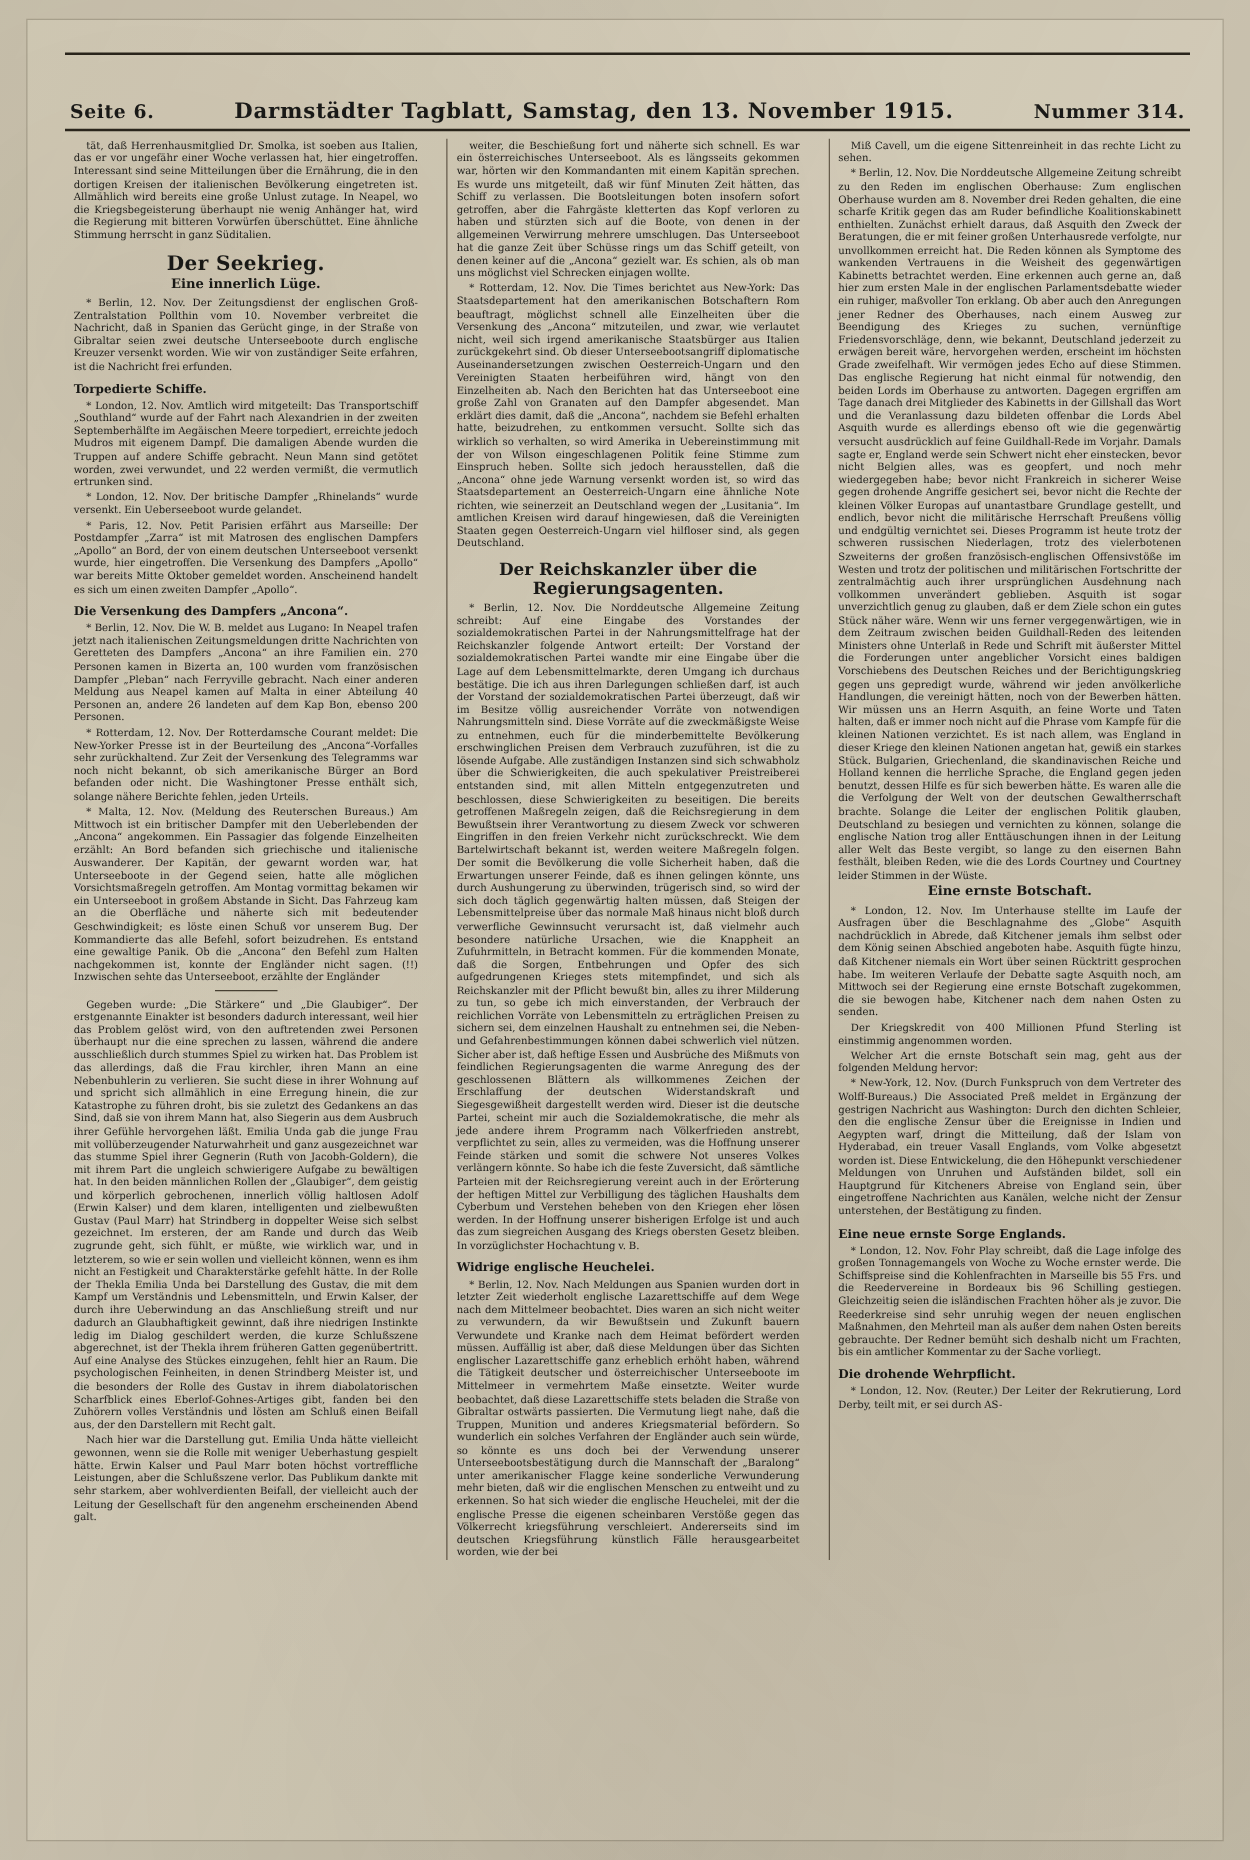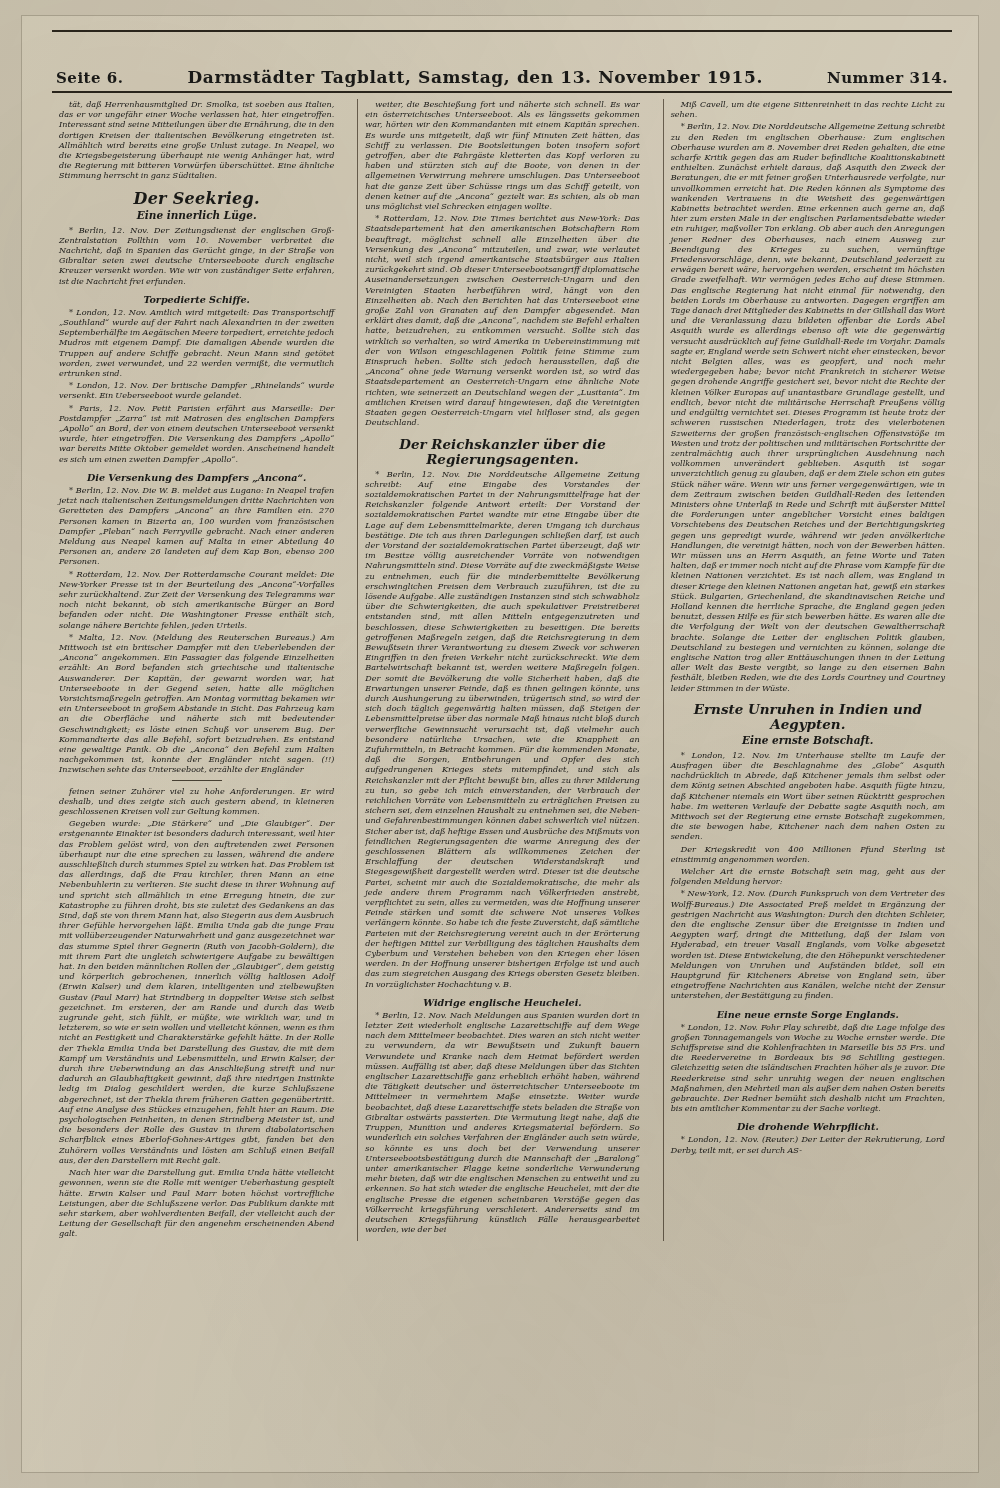--- a/index.html
+++ b/index.html
@@ -34,21 +34,21 @@
     left: 22px;
     top: 16px;
     width: 956px;
     height: 1456px;
     background: #d6cfbd;
     box-shadow: 0 0 0 1px rgba(80,70,52,.25);
   }
   .inner {
     position: absolute;
     left: 30px;
-    top: 14px;
+    top: 26px;
     width: 900px;
   }
 
   
   .masthead {
     display: flex;
     align-items: baseline;
     justify-content: space-between;
     border-top: 2px solid #2b261d;
     border-bottom: 2px solid #2b261d;
@@ -71,21 +71,20 @@
     text-align: center;
     flex: 1;
     margin-top: 32px;
   }
 
   
   .cols {
     display: flex;
     gap: 0;
     width: 900px;
-    font-style: italic;
   }
   .col {
     width: 291px;
     padding: 0 7px;
     box-sizing: border-box;
   }
   .col + .col {
     border-left: 1px solid #6a6050;
     margin-left: 16px;
   }
@@ -115,21 +114,21 @@
     font-weight: bold;
     margin: 0 0 4px 0;
     line-height: 12px;
   }
   .hl-small {
     font-size: 9.6px;
     font-weight: bold;
     margin: 8px 0 2px 0;
     line-height: 11px;
   }
-  .hl-small.center { text-align: center; }
+  .hl-small.center { text-align: left; }
   .hl-wide {
     text-align: center;
     font-size: 13.5px;
     font-weight: bold;
     margin: 9px 0 2px 0;
     line-height: 15px;
   }
   .divider {
     border: none;
     border-top: 1px solid #4a4336;
@@ -159,38 +158,36 @@
           <p class="ind">* Berlin, 12. Nov. Der Zeitungsdienst der englischen Groß-Zentralstation Pollthin vom 10. November verbreitet die Nachricht, daß in Spanien das Gerücht ginge, in der Straße von Gibraltar seien zwei deutsche Unterseeboote durch englische Kreuzer versenkt worden. Wie wir von zuständiger Seite erfahren, ist die Nachricht frei erfunden.</p>
           <div class="hl-small center">Torpedierte Schiffe.</div>
           <p class="ind">* London, 12. Nov. Amtlich wird mitgeteilt: Das Transportschiff „Southland“ wurde auf der Fahrt nach Alexandrien in der zweiten Septemberhälfte im Aegäischen Meere torpediert, erreichte jedoch Mudros mit eigenem Dampf. Die damaligen Abende wurden die Truppen auf andere Schiffe gebracht. Neun Mann sind getötet worden, zwei verwundet, und 22 werden vermißt, die vermutlich ertrunken sind.</p>
           <p class="ind">* London, 12. Nov. Der britische Dampfer „Rhinelands“ wurde versenkt. Ein Ueberseeboot wurde gelandet.</p>
           <p class="ind">* Paris, 12. Nov. Petit Parisien erfährt aus Marseille: Der Postdampfer „Zarra“ ist mit Matrosen des englischen Dampfers „Apollo“ an Bord, der von einem deutschen Unterseeboot versenkt wurde, hier eingetroffen. Die Versenkung des Dampfers „Apollo“ war bereits Mitte Oktober gemeldet worden. Anscheinend handelt es sich um einen zweiten Dampfer „Apollo“.</p>
           <div class="hl-small center">Die Versenkung des Dampfers „Ancona“.</div>
           <p class="ind">* Berlin, 12. Nov. Die W. B. meldet aus Lugano: In Neapel trafen jetzt nach italienischen Zeitungsmeldungen dritte Nachrichten von Geretteten des Dampfers „Ancona“ an ihre Familien ein. 270 Personen kamen in Bizerta an, 100 wurden vom französischen Dampfer „Pleban“ nach Ferryville gebracht. Nach einer anderen Meldung aus Neapel kamen auf Malta in einer Abteilung 40 Personen an, andere 26 landeten auf dem Kap Bon, ebenso 200 Personen.</p>
           <p class="ind">* Rotterdam, 12. Nov. Der Rotterdamsche Courant meldet: Die New-Yorker Presse ist in der Beurteilung des „Ancona“-Vorfalles sehr zurückhaltend. Zur Zeit der Versenkung des Telegramms war noch nicht bekannt, ob sich amerikanische Bürger an Bord befanden oder nicht. Die Washingtoner Presse enthält sich, solange nähere Berichte fehlen, jeden Urteils.</p>
           <p class="ind">* Malta, 12. Nov. (Meldung des Reuterschen Bureaus.) Am Mittwoch ist ein britischer Dampfer mit den Ueberlebenden der „Ancona“ angekommen. Ein Passagier das folgende Einzelheiten erzählt: An Bord befanden sich griechische und italienische Auswanderer. Der Kapitän, der gewarnt worden war, hat Unterseeboote in der Gegend seien, hatte alle möglichen Vorsichtsmaßregeln getroffen. Am Montag vormittag bekamen wir ein Unterseeboot in großem Abstande in Sicht. Das Fahrzeug kam an die Oberfläche und näherte sich mit bedeutender Geschwindigkeit; es löste einen Schuß vor unserem Bug. Der Kommandierte das alle Befehl, sofort beizudrehen. Es entstand eine gewaltige Panik. Ob die „Ancona“ den Befehl zum Halten nachgekommen ist, konnte der Engländer nicht sagen. (!!) Inzwischen sehte das Unterseeboot, erzählte der Engländer</p>
           <hr class="divider">
-          <p class="ind">feinen seiner Zuhörer viel zu hohe Anforderungen. Er wird deshalb, und dies zeigte sich auch gestern abend, in kleineren geschlossenen Kreisen voll zur Geltung kommen.</p>
           <p class="ind">Gegeben wurde: „Die Stärkere“ und „Die Glaubiger“. Der erstgenannte Einakter ist besonders dadurch interessant, weil hier das Problem gelöst wird, von den auftretenden zwei Personen überhaupt nur die eine sprechen zu lassen, während die andere ausschließlich durch stummes Spiel zu wirken hat. Das Problem ist das allerdings, daß die Frau kirchler, ihren Mann an eine Nebenbuhlerin zu verlieren. Sie sucht diese in ihrer Wohnung auf und spricht sich allmählich in eine Erregung hinein, die zur Katastrophe zu führen droht, bis sie zuletzt des Gedankens an das Sind, daß sie von ihrem Mann hat, also Siegerin aus dem Ausbruch ihrer Gefühle hervorgehen läßt. Emilia Unda gab die junge Frau mit vollüberzeugender Naturwahrheit und ganz ausgezeichnet war das stumme Spiel ihrer Gegnerin (Ruth von Jacobh-Goldern), die mit ihrem Part die ungleich schwierigere Aufgabe zu bewältigen hat. In den beiden männlichen Rollen der „Glaubiger“, dem geistig und körperlich gebrochenen, innerlich völlig haltlosen Adolf (Erwin Kalser) und dem klaren, intelligenten und zielbewußten Gustav (Paul Marr) hat Strindberg in doppelter Weise sich selbst gezeichnet. Im ersteren, der am Rande und durch das Weib zugrunde geht, sich fühlt, er müßte, wie wirklich war, und in letzterem, so wie er sein wollen und vielleicht können, wenn es ihm nicht an Festigkeit und Charakterstärke gefehlt hätte. In der Rolle der Thekla Emilia Unda bei Darstellung des Gustav, die mit dem Kampf um Verständnis und Lebensmitteln, und Erwin Kalser, der durch ihre Ueberwindung an das Anschließung streift und nur dadurch an Glaubhaftigkeit gewinnt, daß ihre niedrigen Instinkte ledig im Dialog geschildert werden, die kurze Schlußszene abgerechnet, ist der Thekla ihrem früheren Gatten gegenübertritt. Auf eine Analyse des Stückes einzugehen, fehlt hier an Raum. Die psychologischen Feinheiten, in denen Strindberg Meister ist, und die besonders der Rolle des Gustav in ihrem diabolatorischen Scharfblick eines Eberlof-Gohnes-Artiges gibt, fanden bei den Zuhörern volles Verständnis und lösten am Schluß einen Beifall aus, der den Darstellern mit Recht galt.</p>
           <p class="ind">Nach hier war die Darstellung gut. Emilia Unda hätte vielleicht gewonnen, wenn sie die Rolle mit weniger Ueberhastung gespielt hätte. Erwin Kalser und Paul Marr boten höchst vortreffliche Leistungen, aber die Schlußszene verlor. Das Publikum dankte mit sehr starkem, aber wohlverdienten Beifall, der vielleicht auch der Leitung der Gesellschaft für den angenehm erscheinenden Abend galt.</p>
         </div>
 
         <div class="col">
           <p class="ind">weiter, die Beschießung fort und näherte sich schnell. Es war ein österreichisches Unterseeboot. Als es längsseits gekommen war, hörten wir den Kommandanten mit einem Kapitän sprechen. Es wurde uns mitgeteilt, daß wir fünf Minuten Zeit hätten, das Schiff zu verlassen. Die Bootsleitungen boten insofern sofort getroffen, aber die Fahrgäste kletterten das Kopf verloren zu haben und stürzten sich auf die Boote, von denen in der allgemeinen Verwirrung mehrere umschlugen. Das Unterseeboot hat die ganze Zeit über Schüsse rings um das Schiff geteilt, von denen keiner auf die „Ancona“ gezielt war. Es schien, als ob man uns möglichst viel Schrecken einjagen wollte.</p>
           <p class="ind">* Rotterdam, 12. Nov. Die Times berichtet aus New-York: Das Staatsdepartement hat den amerikanischen Botschaftern Rom beauftragt, möglichst schnell alle Einzelheiten über die Versenkung des „Ancona“ mitzuteilen, und zwar, wie verlautet nicht, weil sich irgend amerikanische Staatsbürger aus Italien zurückgekehrt sind. Ob dieser Unterseebootsangriff diplomatische Auseinandersetzungen zwischen Oesterreich-Ungarn und den Vereinigten Staaten herbeiführen wird, hängt von den Einzelheiten ab. Nach den Berichten hat das Unterseeboot eine große Zahl von Granaten auf den Dampfer abgesendet. Man erklärt dies damit, daß die „Ancona“, nachdem sie Befehl erhalten hatte, beizudrehen, zu entkommen versucht. Sollte sich das wirklich so verhalten, so wird Amerika in Uebereinstimmung mit der von Wilson eingeschlagenen Politik feine Stimme zum Einspruch heben. Sollte sich jedoch herausstellen, daß die „Ancona“ ohne jede Warnung versenkt worden ist, so wird das Staatsdepartement an Oesterreich-Ungarn eine ähnliche Note richten, wie seinerzeit an Deutschland wegen der „Lusitania“. Im amtlichen Kreisen wird darauf hingewiesen, daß die Vereinigten Staaten gegen Oesterreich-Ungarn viel hilfloser sind, als gegen Deutschland.</p>
           <div class="hl-wide">Der Reichskanzler über die Regierungsagenten.</div>
           <p class="ind">* Berlin, 12. Nov. Die Norddeutsche Allgemeine Zeitung schreibt: Auf eine Eingabe des Vorstandes der sozialdemokratischen Partei in der Nahrungsmittelfrage hat der Reichskanzler folgende Antwort erteilt: Der Vorstand der sozialdemokratischen Partei wandte mir eine Eingabe über die Lage auf dem Lebensmittelmarkte, deren Umgang ich durchaus bestätige. Die ich aus ihren Darlegungen schließen darf, ist auch der Vorstand der sozialdemokratischen Partei überzeugt, daß wir im Besitze völlig ausreichender Vorräte von notwendigen Nahrungsmitteln sind. Diese Vorräte auf die zweckmäßigste Weise zu entnehmen, euch für die minderbemittelte Bevölkerung erschwinglichen Preisen dem Verbrauch zuzuführen, ist die zu lösende Aufgabe. Alle zuständigen Instanzen sind sich schwabholz über die Schwierigkeiten, die auch spekulativer Preistreiberei entstanden sind, mit allen Mitteln entgegenzutreten und beschlossen, diese Schwierigkeiten zu beseitigen. Die bereits getroffenen Maßregeln zeigen, daß die Reichsregierung in dem Bewußtsein ihrer Verantwortung zu diesem Zweck vor schweren Eingriffen in den freien Verkehr nicht zurückschreckt. Wie dem Bartelwirtschaft bekannt ist, werden weitere Maßregeln folgen. Der somit die Bevölkerung die volle Sicherheit haben, daß die Erwartungen unserer Feinde, daß es ihnen gelingen könnte, uns durch Aushungerung zu überwinden, trügerisch sind, so wird der sich doch täglich gegenwärtig halten müssen, daß Steigen der Lebensmittelpreise über das normale Maß hinaus nicht bloß durch verwerfliche Gewinnsucht verursacht ist, daß vielmehr auch besondere natürliche Ursachen, wie die Knappheit an Zufuhrmitteln, in Betracht kommen. Für die kommenden Monate, daß die Sorgen, Entbehrungen und Opfer des sich aufgedrungenen Krieges stets mitempfindet, und sich als Reichskanzler mit der Pflicht bewußt bin, alles zu ihrer Milderung zu tun, so gebe ich mich einverstanden, der Verbrauch der reichlichen Vorräte von Lebensmitteln zu erträglichen Preisen zu sichern sei, dem einzelnen Haushalt zu entnehmen sei, die Neben- und Gefahrenbestimmungen können dabei schwerlich viel nützen. Sicher aber ist, daß heftige Essen und Ausbrüche des Mißmuts von feindlichen Regierungsagenten die warme Anregung des der geschlossenen Blättern als willkommenes Zeichen der Erschlaffung der deutschen Widerstandskraft und Siegesgewißheit dargestellt werden wird. Dieser ist die deutsche Partei, scheint mir auch die Sozialdemokratische, die mehr als jede andere ihrem Programm nach Völkerfrieden anstrebt, verpflichtet zu sein, alles zu vermeiden, was die Hoffnung unserer Feinde stärken und somit die schwere Not unseres Volkes verlängern könnte. So habe ich die feste Zuversicht, daß sämtliche Parteien mit der Reichsregierung vereint auch in der Erörterung der heftigen Mittel zur Verbilligung des täglichen Haushalts dem Cyberbum und Verstehen beheben von den Kriegen eher lösen werden. In der Hoffnung unserer bisherigen Erfolge ist und auch das zum siegreichen Ausgang des Kriegs obersten Gesetz bleiben. In vorzüglichster Hochachtung v. B.</p>
           <div class="hl-small center">Widrige englische Heuchelei.</div>
           <p class="ind">* Berlin, 12. Nov. Nach Meldungen aus Spanien wurden dort in letzter Zeit wiederholt englische Lazarettschiffe auf dem Wege nach dem Mittelmeer beobachtet. Dies waren an sich nicht weiter zu verwundern, da wir Bewußtsein und Zukunft bauern Verwundete und Kranke nach dem Heimat befördert werden müssen. Auffällig ist aber, daß diese Meldungen über das Sichten englischer Lazarettschiffe ganz erheblich erhöht haben, während die Tätigkeit deutscher und österreichischer Unterseeboote im Mittelmeer in vermehrtem Maße einsetzte. Weiter wurde beobachtet, daß diese Lazarettschiffe stets beladen die Straße von Gibraltar ostwärts passierten. Die Vermutung liegt nahe, daß die Truppen, Munition und anderes Kriegsmaterial befördern. So wunderlich ein solches Verfahren der Engländer auch sein würde, so könnte es uns doch bei der Verwendung unserer Unterseebootsbestätigung durch die Mannschaft der „Baralong“ unter amerikanischer Flagge keine sonderliche Verwunderung mehr bieten, daß wir die englischen Menschen zu entweiht und zu erkennen. So hat sich wieder die englische Heuchelei, mit der die englische Presse die eigenen scheinbaren Verstöße gegen das Völkerrecht kriegsführung verschleiert. Andererseits sind im deutschen Kriegsführung künstlich Fälle herausgearbeitet worden, wie der bei</p>
         </div>
 
         <div class="col">
           <p class="ind">Miß Cavell, um die eigene Sittenreinheit in das rechte Licht zu sehen.</p>
           <p class="ind">* Berlin, 12. Nov. Die Norddeutsche Allgemeine Zeitung schreibt zu den Reden im englischen Oberhause: Zum englischen Oberhause wurden am 8. November drei Reden gehalten, die eine scharfe Kritik gegen das am Ruder befindliche Koalitionskabinett enthielten. Zunächst erhielt daraus, daß Asquith den Zweck der Beratungen, die er mit feiner großen Unterhausrede verfolgte, nur unvollkommen erreicht hat. Die Reden können als Symptome des wankenden Vertrauens in die Weisheit des gegenwärtigen Kabinetts betrachtet werden. Eine erkennen auch gerne an, daß hier zum ersten Male in der englischen Parlamentsdebatte wieder ein ruhiger, maßvoller Ton erklang. Ob aber auch den Anregungen jener Redner des Oberhauses, nach einem Ausweg zur Beendigung des Krieges zu suchen, vernünftige Friedensvorschläge, denn, wie bekannt, Deutschland jederzeit zu erwägen bereit wäre, hervorgehen werden, erscheint im höchsten Grade zweifelhaft. Wir vermögen jedes Echo auf diese Stimmen. Das englische Regierung hat nicht einmal für notwendig, den beiden Lords im Oberhause zu antworten. Dagegen ergriffen am Tage danach drei Mitglieder des Kabinetts in der Gillshall das Wort und die Veranlassung dazu bildeten offenbar die Lords Abel Asquith wurde es allerdings ebenso oft wie die gegenwärtig versucht ausdrücklich auf feine Guildhall-Rede im Vorjahr. Damals sagte er, England werde sein Schwert nicht eher einstecken, bevor nicht Belgien alles, was es geopfert, und noch mehr wiedergegeben habe; bevor nicht Frankreich in sicherer Weise gegen drohende Angriffe gesichert sei, bevor nicht die Rechte der kleinen Völker Europas auf unantastbare Grundlage gestellt, und endlich, bevor nicht die militärische Herrschaft Preußens völlig und endgültig vernichtet sei. Dieses Programm ist heute trotz der schweren russischen Niederlagen, trotz des vielerbotenen Szweiterns der großen französisch-englischen Offensivstöße im Westen und trotz der politischen und militärischen Fortschritte der zentralmächtig auch ihrer ursprünglichen Ausdehnung nach vollkommen unverändert geblieben. Asquith ist sogar unverzichtlich genug zu glauben, daß er dem Ziele schon ein gutes Stück näher wäre. Wenn wir uns ferner vergegenwärtigen, wie in dem Zeitraum zwischen beiden Guildhall-Reden des leitenden Ministers ohne Unterlaß in Rede und Schrift mit äußerster Mittel die Forderungen unter angeblicher Vorsicht eines baldigen Vorschiebens des Deutschen Reiches und der Berichtigungskrieg gegen uns gepredigt wurde, während wir jeden anvölkerliche Handlungen, die vereinigt hätten, noch von der Bewerben hätten. Wir müssen uns an Herrn Asquith, an feine Worte und Taten halten, daß er immer noch nicht auf die Phrase vom Kampfe für die kleinen Nationen verzichtet. Es ist nach allem, was England in dieser Kriege den kleinen Nationen angetan hat, gewiß ein starkes Stück. Bulgarien, Griechenland, die skandinavischen Reiche und Holland kennen die herrliche Sprache, die England gegen jeden benutzt, dessen Hilfe es für sich bewerben hätte. Es waren alle die die Verfolgung der Welt von der deutschen Gewaltherrschaft brachte. Solange die Leiter der englischen Politik glauben, Deutschland zu besiegen und vernichten zu können, solange die englische Nation trog aller Enttäuschungen ihnen in der Leitung aller Welt das Beste vergibt, so lange zu den eisernen Bahn festhält, bleiben Reden, wie die des Lords Courtney und Courtney leider Stimmen in der Wüste.</p>
-          <div class="hl-wide">Ernste Unruhen in Indien und Aegypten.</div>
           <div class="hl-sub">Eine ernste Botschaft.</div>
           <p class="ind">* London, 12. Nov. Im Unterhause stellte im Laufe der Ausfragen über die Beschlagnahme des „Globe“ Asquith nachdrücklich in Abrede, daß Kitchener jemals ihm selbst oder dem König seinen Abschied angeboten habe. Asquith fügte hinzu, daß Kitchener niemals ein Wort über seinen Rücktritt gesprochen habe. Im weiteren Verlaufe der Debatte sagte Asquith noch, am Mittwoch sei der Regierung eine ernste Botschaft zugekommen, die sie bewogen habe, Kitchener nach dem nahen Osten zu senden.</p>
           <p class="ind">Der Kriegskredit von 400 Millionen Pfund Sterling ist einstimmig angenommen worden.</p>
           <p class="ind">Welcher Art die ernste Botschaft sein mag, geht aus der folgenden Meldung hervor:</p>
           <p class="ind">* New-York, 12. Nov. (Durch Funkspruch von dem Vertreter des Wolff-Bureaus.) Die Associated Preß meldet in Ergänzung der gestrigen Nachricht aus Washington: Durch den dichten Schleier, den die englische Zensur über die Ereignisse in Indien und Aegypten warf, dringt die Mitteilung, daß der Islam von Hyderabad, ein treuer Vasall Englands, vom Volke abgesetzt worden ist. Diese Entwickelung, die den Höhepunkt verschiedener Meldungen von Unruhen und Aufständen bildet, soll ein Hauptgrund für Kitcheners Abreise von England sein, über eingetroffene Nachrichten aus Kanälen, welche nicht der Zensur unterstehen, der Bestätigung zu finden.</p>
           <div class="hl-small center">Eine neue ernste Sorge Englands.</div>
           <p class="ind">* London, 12. Nov. Fohr Play schreibt, daß die Lage infolge des großen Tonnagemangels von Woche zu Woche ernster werde. Die Schiffspreise sind die Kohlenfrachten in Marseille bis 55 Frs. und die Reedervereine in Bordeaux bis 96 Schilling gestiegen. Gleichzeitig seien die isländischen Frachten höher als je zuvor. Die Reederkreise sind sehr unruhig wegen der neuen englischen Maßnahmen, den Mehrteil man als außer dem nahen Osten bereits gebrauchte. Der Redner bemüht sich deshalb nicht um Frachten, bis ein amtlicher Kommentar zu der Sache vorliegt.</p>
           <div class="hl-small center">Die drohende Wehrpflicht.</div>
           <p class="ind">* London, 12. Nov. (Reuter.) Der Leiter der Rekrutierung, Lord Derby, teilt mit, er sei durch AS-</p>
         </div>

